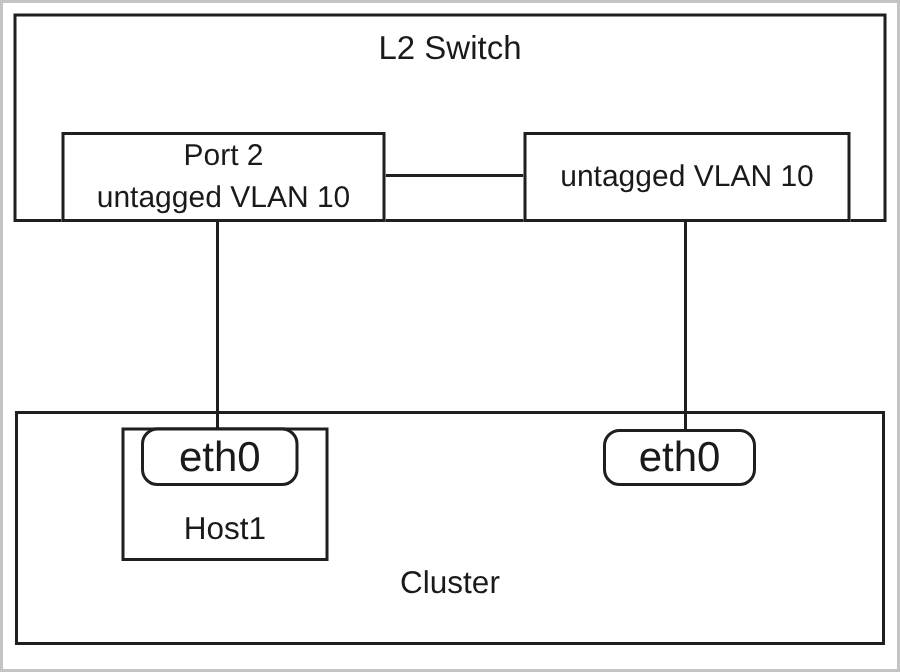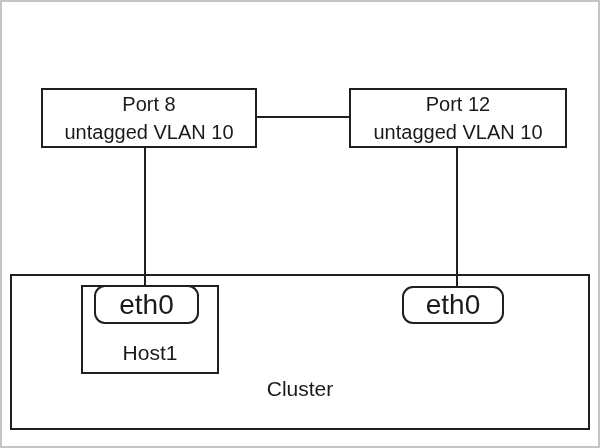--- a/index.html
+++ b/index.html
@@ -84,33 +84,35 @@
     font-size: 28px;
   }
   .eth1-box { left: 92px;  top: 283px; width: 105px; height: 39px; }
   .eth2-box { left: 400px; top: 284px; width: 102px; height: 38px; }
 </style>
 </head>
 <body>
 
 <div class="canvas">
 
+  <div class="box switch-box">
+    <div class="switch-label">L2 Switch</div>
+  </div>
 
   <div class="hline trunk-line"></div>
 
   <div class="vline cable-1"></div>
   <div class="vline cable-2"></div>
 
   <div class="box port-box port5-box">
-    <div>Port 8</div>
+    <div>Port 2</div>
     <div>untagged VLAN 10</div>
   </div>
 
   <div class="box port-box port12-box">
-    <div>Port 12</div>
     <div>untagged VLAN 10</div>
   </div>
 
   <div class="box cluster-box">
     <div class="cluster-label">Cluster</div>
   </div>
 
   <div class="box host-box host1-box">
     <div class="host-label">Host1</div>
   </div>

